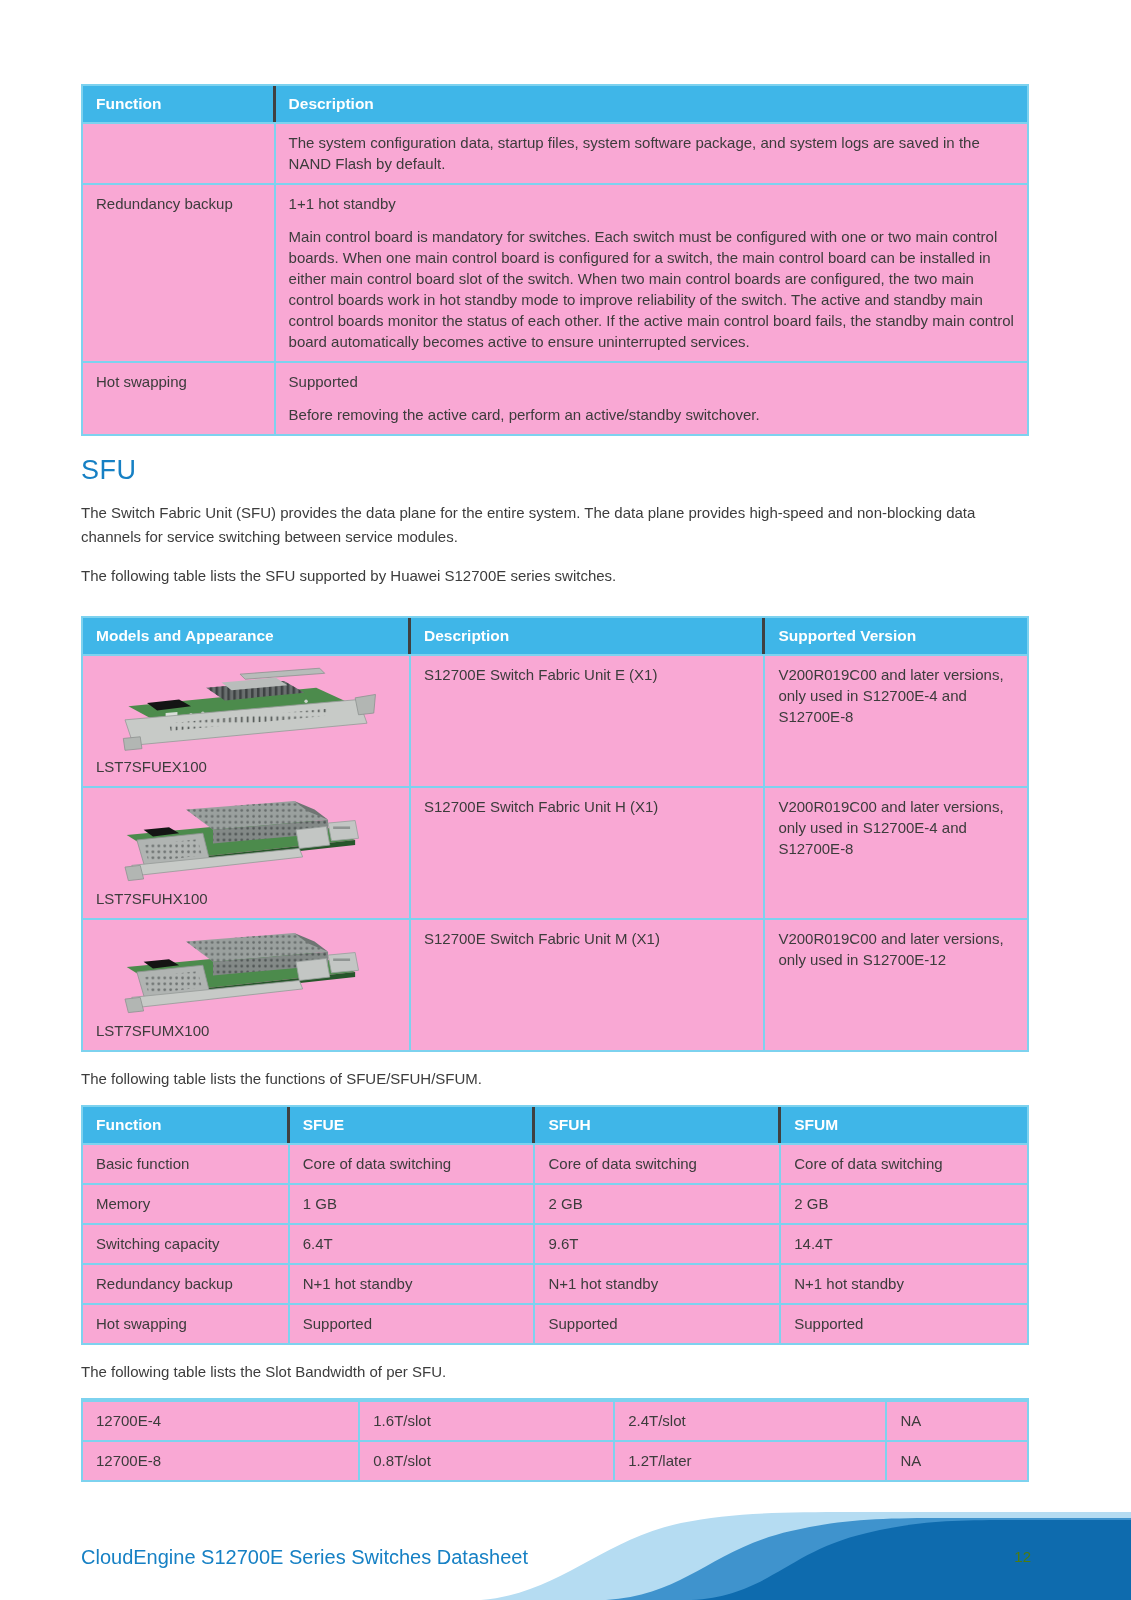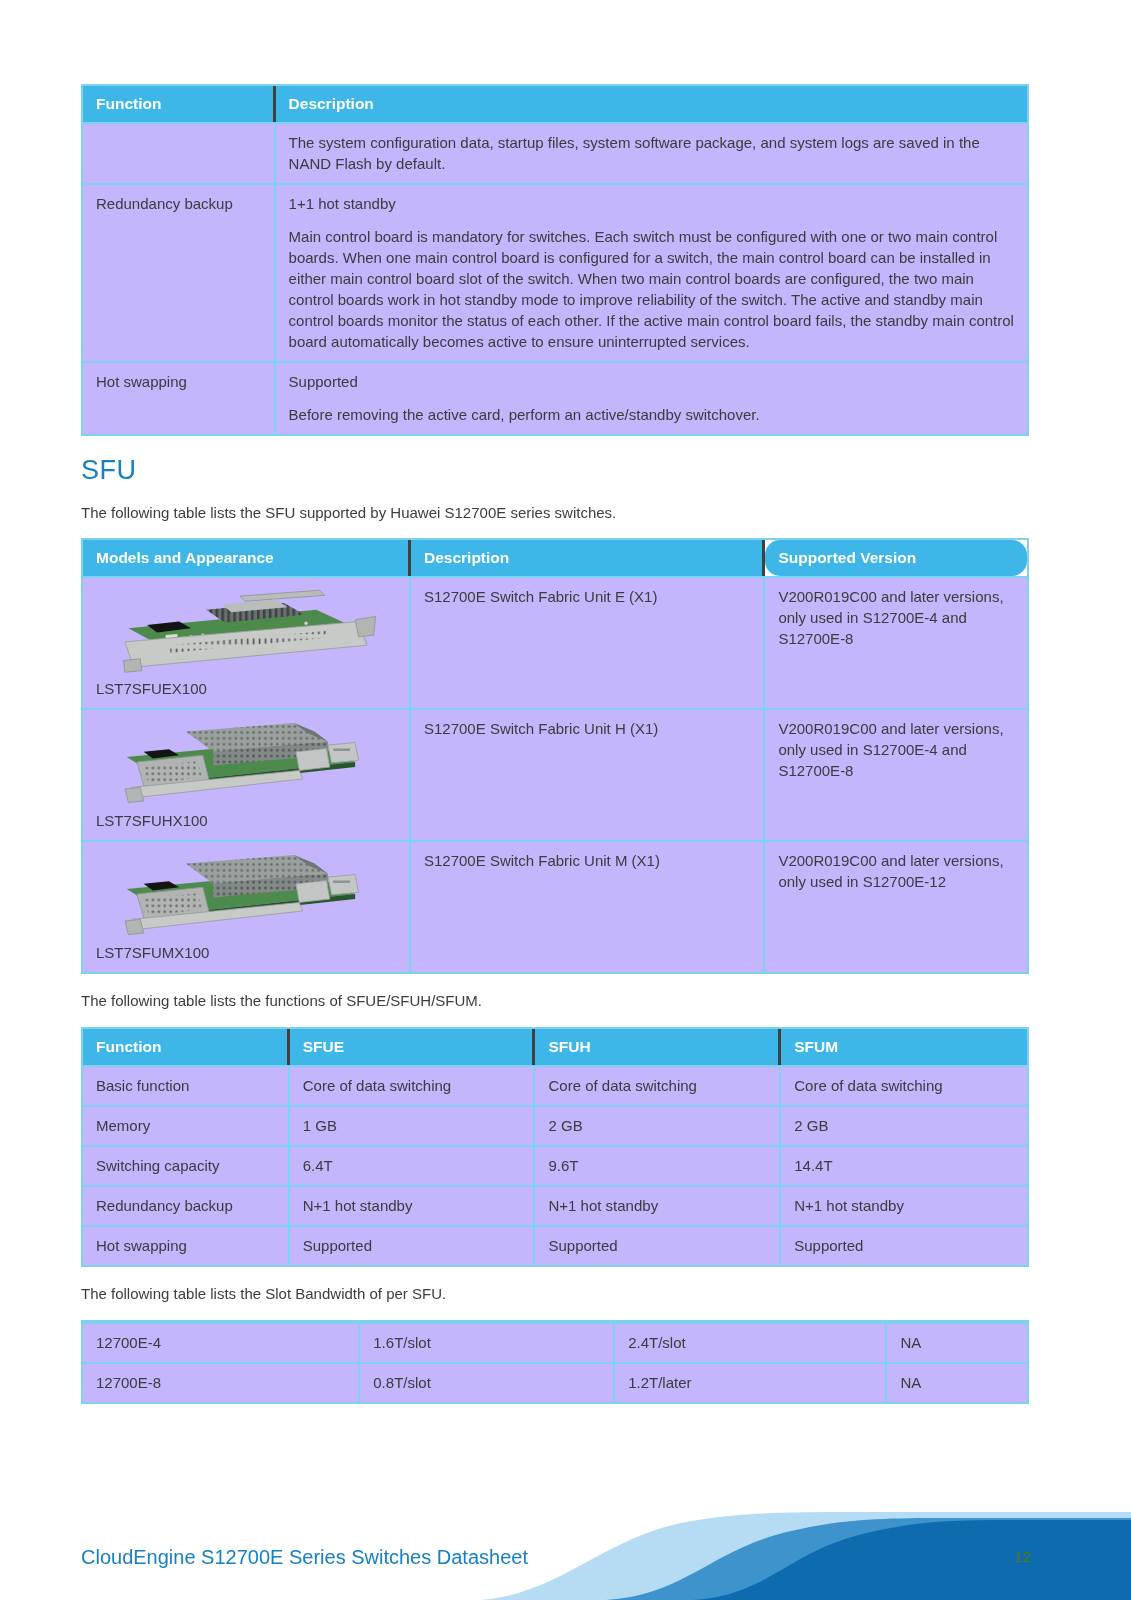--- a/index.html
+++ b/index.html
@@ -15,37 +15,37 @@
           border:2px solid #7dd2ef; }
   th {
     background:#3fb6e8; color:#ffffff; font-size:15.5px; font-weight:bold;
     text-align:left; padding:8px 13px; border-right:3px solid #404040;
     line-height:20px;
   }
   th:last-child { border-right:none; }
   td {
     font-size:15px; line-height:21px; vertical-align:top;
     padding:8px 13px 9px; border-top:2px solid #7dd2ef;
-    border-right:2px solid #7dd2ef; background:#c4b5fd;
+    border-right:2px solid #7dd2ef; background:#f9a8d4;
   }
   td:last-child { border-right:none; }
   td p { margin:0 0 12px; }
   td p:last-child { margin-bottom:0; }
 
   
   .t-fn .col-a { width:20.4%; } .t-fn .col-b { width:79.6%; }
-  .t-sfu .col-a { width:34.5%; } .t-sfu .col-b { width:37.7%; } .t-sfu .col-c { width:27.8%;border-radius:15px; }
+  .t-sfu .col-a { width:34.5%; } .t-sfu .col-b { width:37.7%; } .t-sfu .col-c { width:27.8%; }
   .t-quad .col-a { width:21.9%; } .t-quad .col-b,.t-quad .col-c,.t-quad .col-d { width:26.03%; }
 
   h1.section {
     margin:18px 0 0; font-size:27px; line-height:32px; font-weight:400;
     color:#1680c4; letter-spacing:0.5px;
   }
   p.body { font-size:15px; line-height:24px; margin:15px 0 0; }
-  .t-sfu { margin-top:13px; }
+  .t-sfu { margin-top:28px; }
   .t-quad { margin-top:14px; }
   .t1 { margin-top:0; }
   .mt-extra { margin-top:22px; }
 
   .card-fig { width:300px; }
   .card-fig svg { display:block; }
   .model-label { display:block; font-size:15px; margin-top:4px; }
 
   
   .footer-wave { position:absolute; right:0; bottom:0; width:680px; height:115px; }
@@ -102,20 +102,21 @@
       <td>
         <p>Supported</p>
         <p>Before removing the active card, perform an active/standby switchover.</p>
       </td>
     </tr>
   </tbody>
     </table>
 
   <h1 class="section">SFU</h1>
 
+  <p class="body">The Switch Fabric Unit (SFU) provides the data plane for the entire system. The data plane provides high-speed and non-blocking data channels for service switching between service modules.</p>
   <p class="body">The following table lists the SFU supported by Huawei S12700E series switches.</p>
 
   <table class="t-sfu">
     <tbody>
         <tr>
       <th class="col-a">Models and Appearance</th>
       <th class="col-b">Description</th>
       <th class="col-c">Supported Version</th>
     </tr>
 

